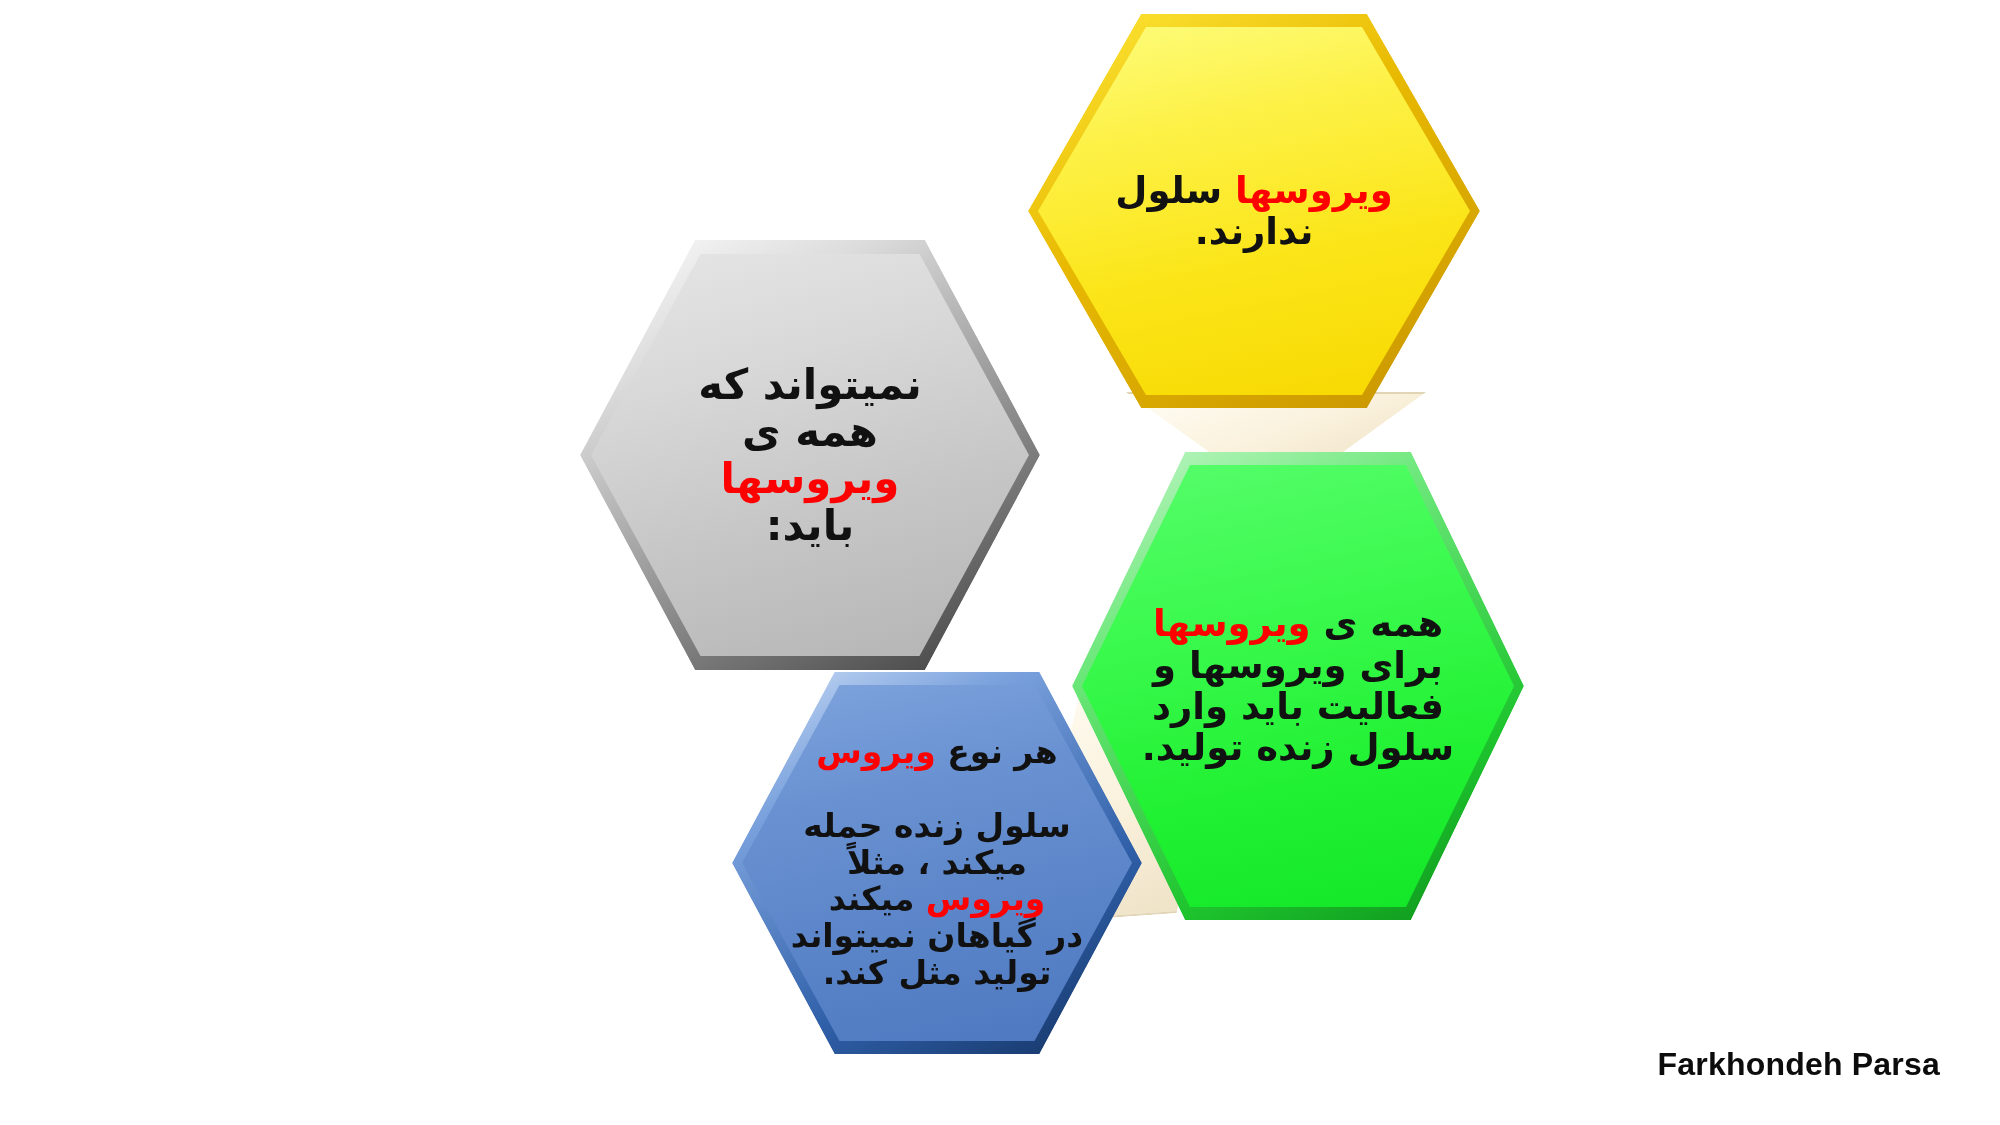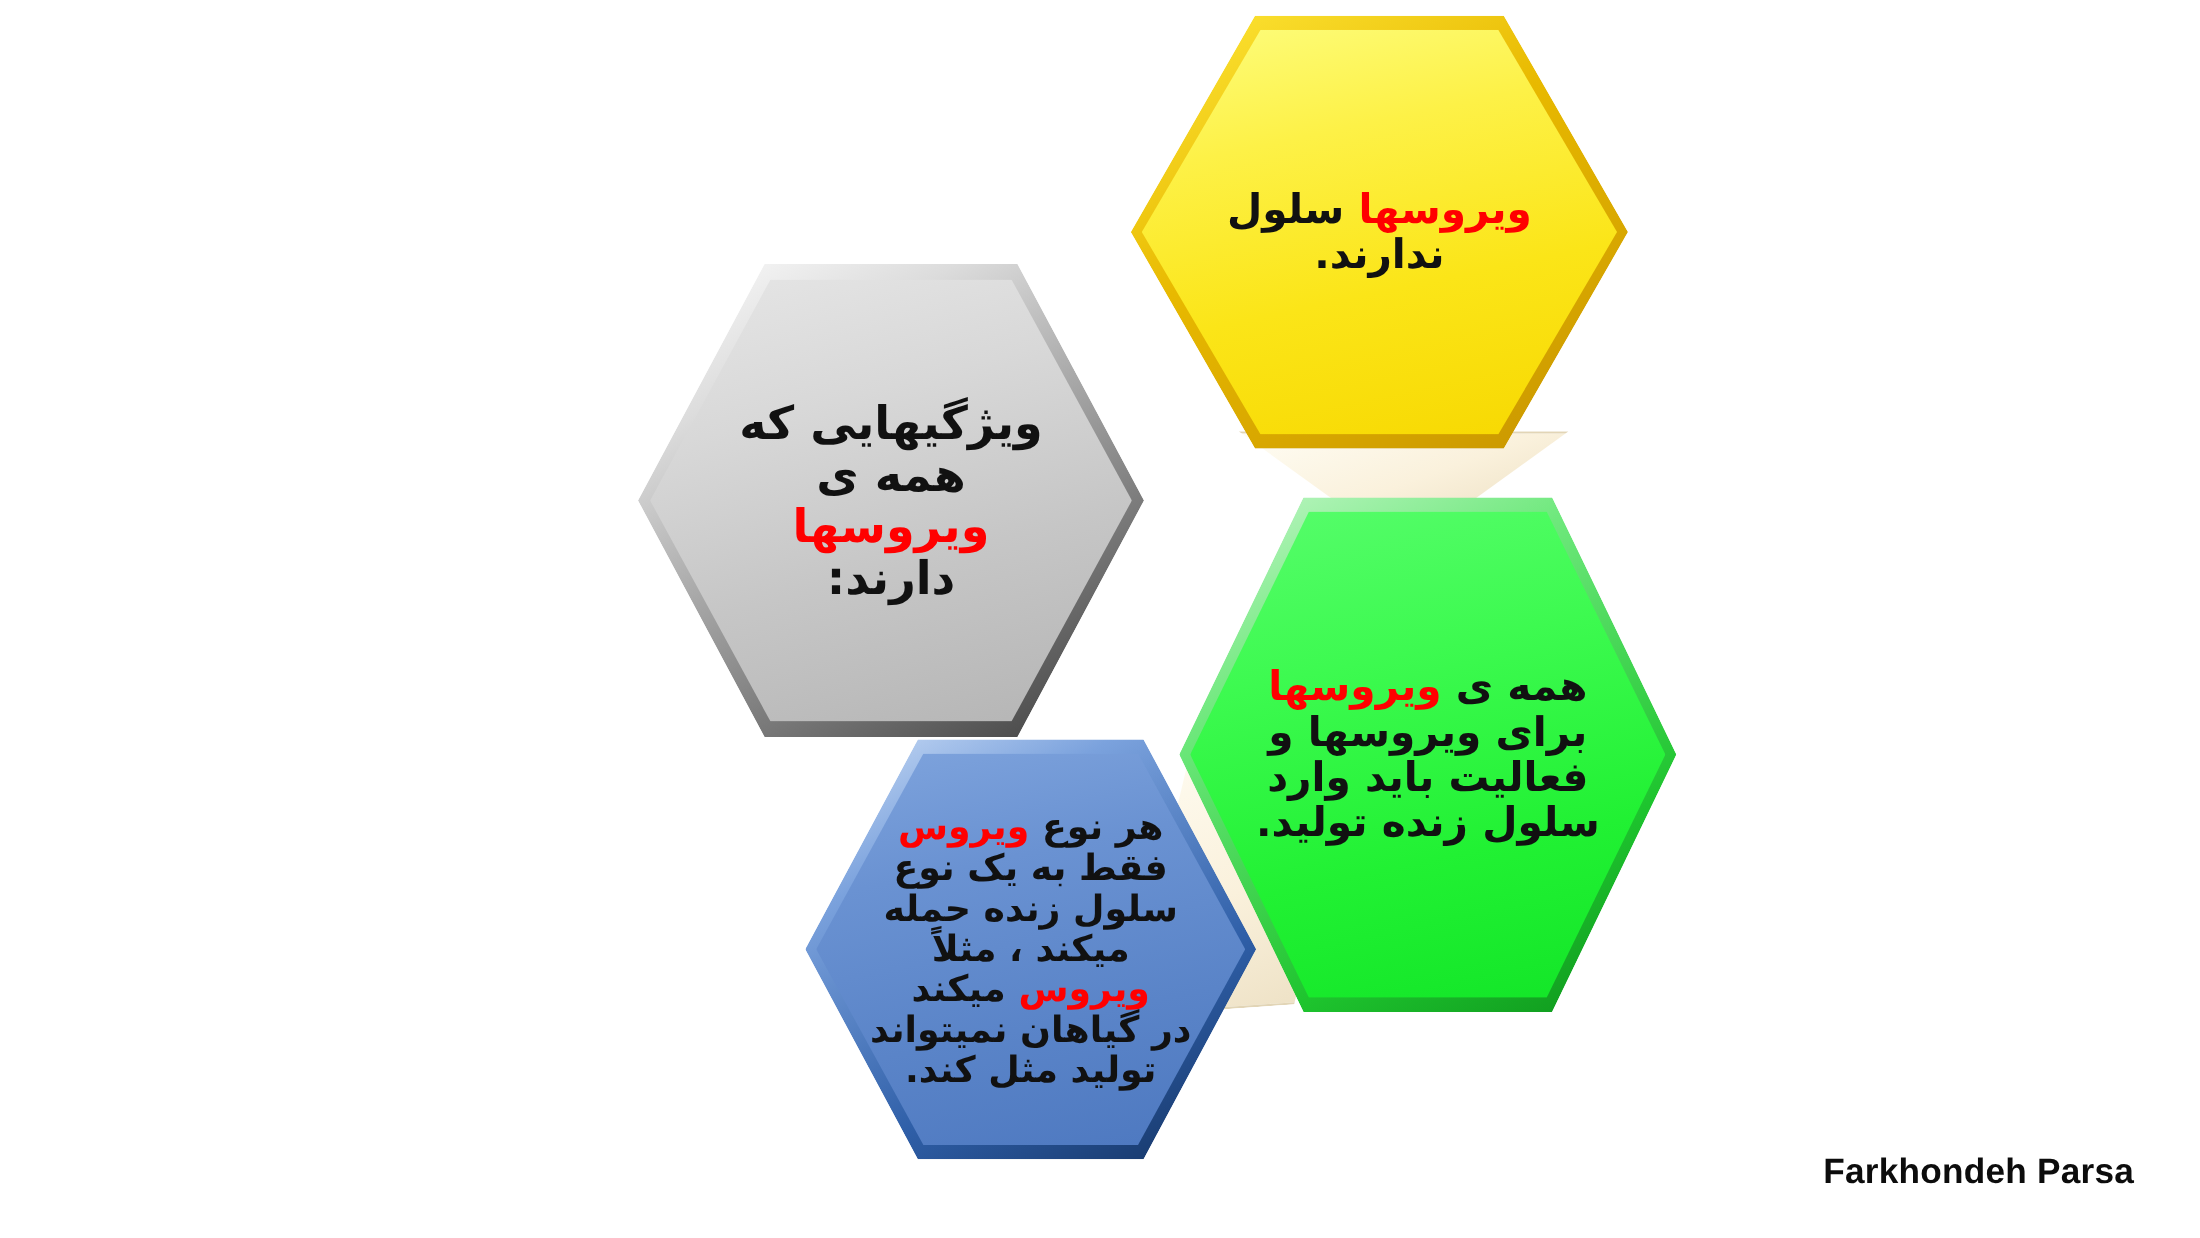--- a/index.html
+++ b/index.html
@@ -162,24 +162,24 @@
         <span>ندارند.</span>
       </span>
     </div>
   </div>
 
   <div class="hex" id="hex-gray">
     <div class="hex-outer"></div>
     <div class="hex-inner"></div>
     <div class="hex-label">
       <span>
-        <span>ویژگیهایی که</span><br>
+        <span>نمیتواند که</span><br>
         <span>همه ی</span><br>
         <span class="hl">ویروسها</span><br>
-        <span>دارند:</span>
+        <span>باید:</span>
       </span>
     </div>
   </div>
 
   <div class="hex" id="hex-green">
     <div class="hex-outer"></div>
     <div class="hex-inner"></div>
     <div class="hex-label">
       <span>
         <span>همه ی </span><span class="hl">ویروسها</span><br>
@@ -189,21 +189,21 @@
       </span>
     </div>
   </div>
 
   <div class="hex" id="hex-blue">
     <div class="hex-outer"></div>
     <div class="hex-inner"></div>
     <div class="hex-label">
       <span>
         <span>هر نوع </span><span class="hl">ویروس</span><br>
-        <span>فقط به یک نوع</span><br>
+        <br>
         <span>سلول زنده حمله</span><br>
         <span>میکند ، مثلاً</span><br>
         <span class="hl">ویروس</span><span> میکند</span><br>
         <span>در گیاهان نمیتواند</span><br>
         <span>تولید مثل کند.</span>
       </span>
     </div>
   </div>
 
   <div id="signature">Farkhondeh Parsa</div>

